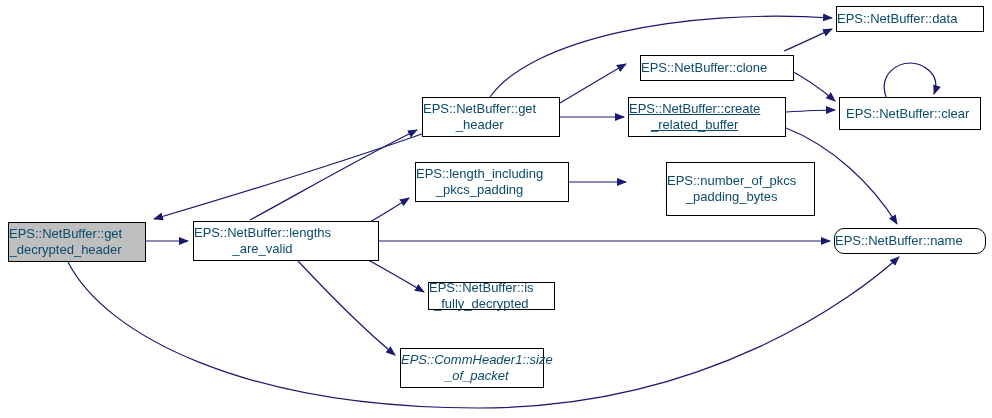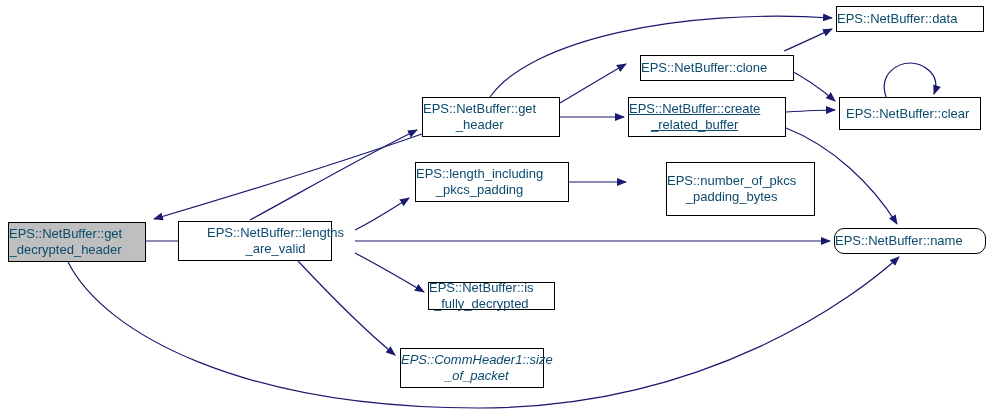--- a/index.html
+++ b/index.html
@@ -72,21 +72,21 @@
       <path d="M786,128 C832,146 872,184 897,224"></path>
       <path d="M886,97 C878,72 900,63 910,63 C920,63 942,72 934,94"></path>
     </g>
   </svg>
 
   <div class="node root" style="left:8px; top:222px; width:138px; height:40px;">
     <span>EPS::NetBuffer::get
 _decrypted_header</span>
   </div>
 
-  <div class="node" style="left:178px; top:221px; width:154px; height:40px;padding-left:28px;">
+  <div class="node" style="left:193px; top:221px; width:186px; height:40px;">
     <span>EPS::NetBuffer::lengths
 _are_valid</span>
   </div>
 
   <div class="node" style="left:422px; top:97px; width:138px; height:40px;">
     <span>EPS::NetBuffer::get
 _header</span>
   </div>
 
   <div class="node" style="left:415px; top:162px; width:154px; height:40px;">

